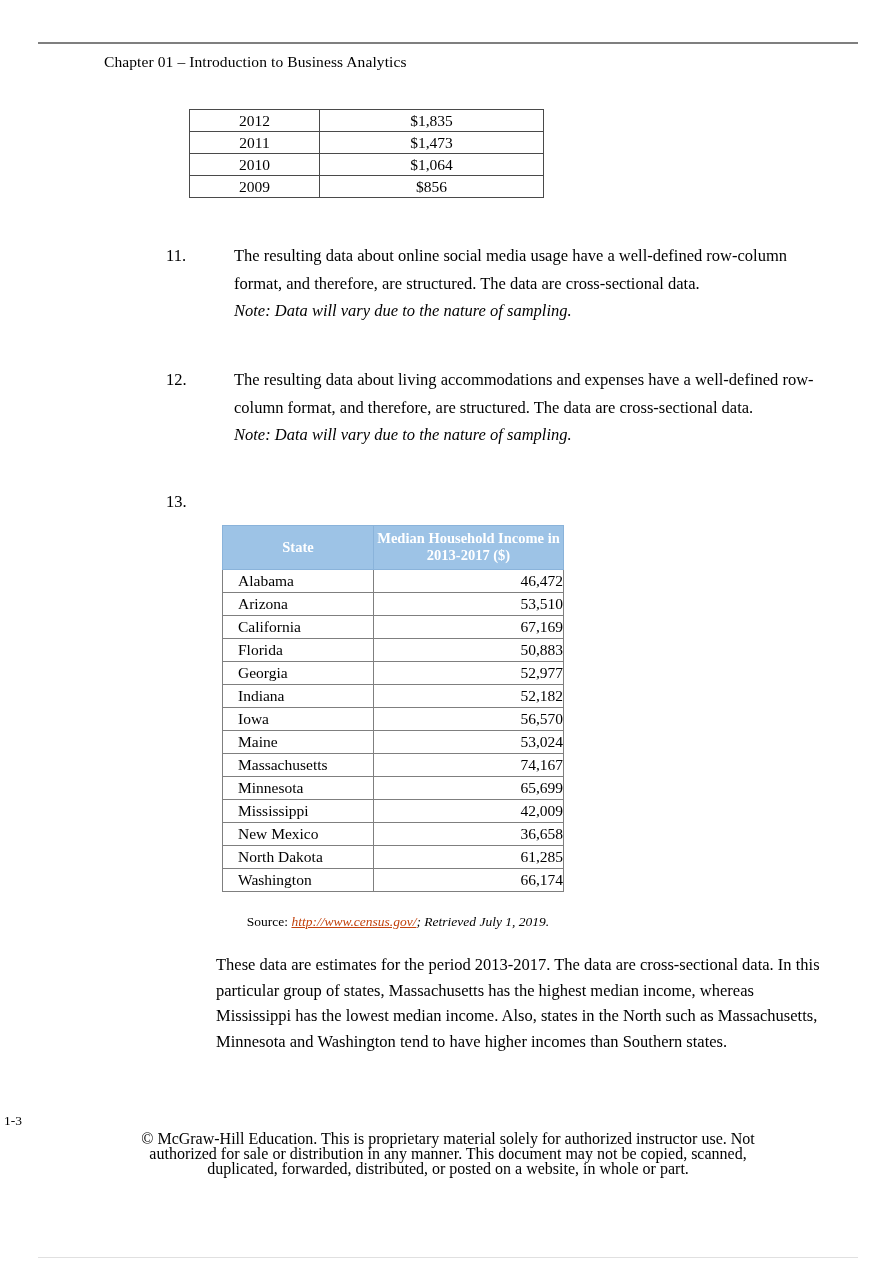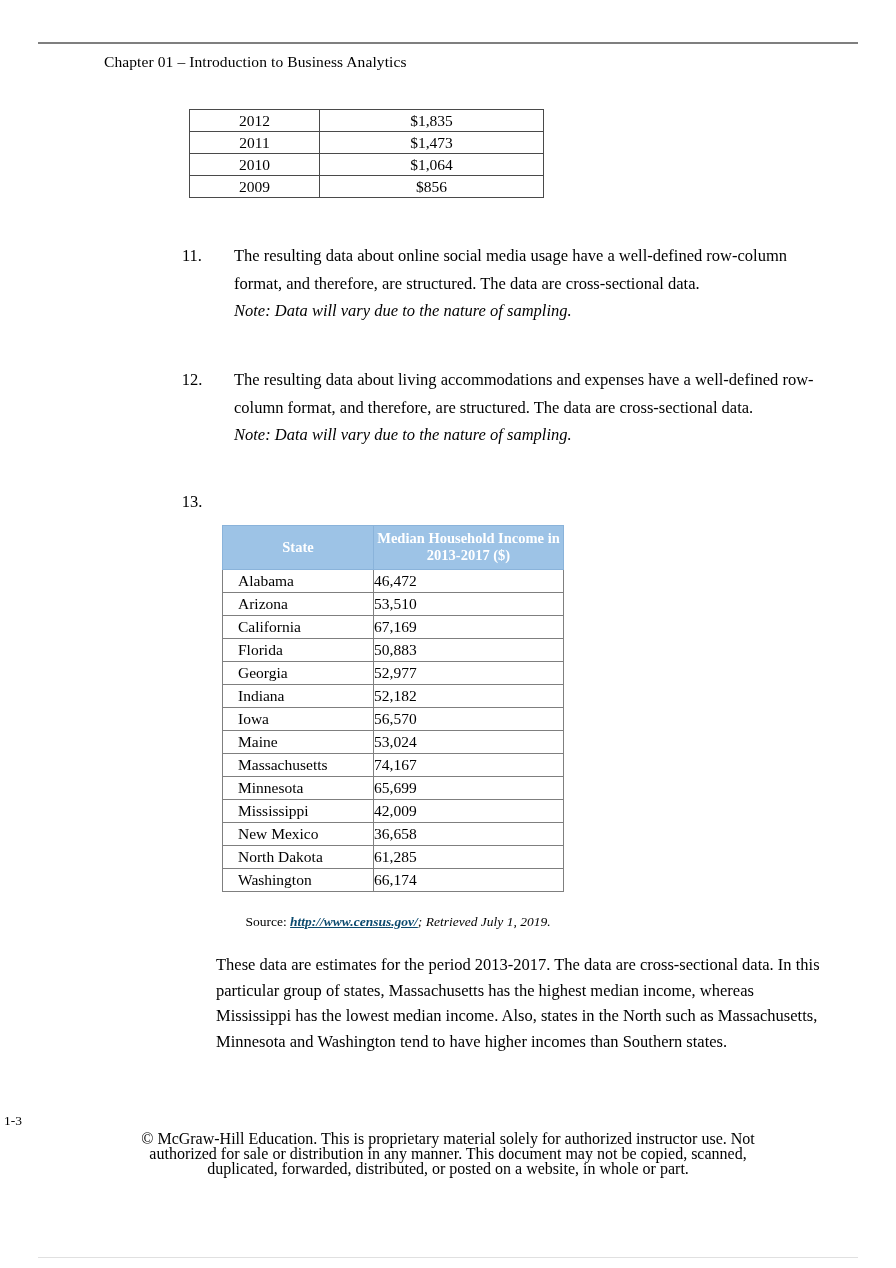--- a/index.html
+++ b/index.html
@@ -74,21 +74,21 @@
   .num-item {
     position: absolute;
     font-size: 16.5px;
     line-height: 27.5px;
   }
   .num-item .num {
     position: absolute;
     left: 0;
     top: 0;
     width: 52px;
-    text-align: center;
+    text-align: left;
   }
   .num-item .body {
     margin-left: 68px;
     display: block;
   }
   .num-item .body .note {
     font-style: italic;
     display: block;
   }
 
@@ -117,44 +117,43 @@
     vertical-align: middle;
   }
   .state-table td {
     border: 1px solid #7f7f7f;
     height: 22px;
     font-size: 15.5px;
     padding: 0 0 0 15px;
     vertical-align: middle;
   }
   .state-table td.val {
-    text-align: left;
+    text-align: right;
     padding-left: 0;
     margin-top: 8px;
   }
   .state-table .col-state  { width: 151px; }
   .state-table .col-income { width: 190px; }
 
   
   .source-line {
     position: absolute;
     left: 222px;
     top: 913px;
     width: 352px;
     text-align: center;
     font-size: 13.5px;
     font-style: italic;
     line-height: 18px;
     white-space: nowrap;
   }
   .source-line .lbl { font-style: normal; }
   .source-line .url {
-    color: #0c4a6e;
+    color: #c2410c;
     text-decoration: underline;
-    font-weight: bold;
   }
 
   
   .closing {
     position: absolute;
     left: 216px;
     top: 952px;
     width: 610px;
     font-size: 16.5px;
     line-height: 25.5px;

